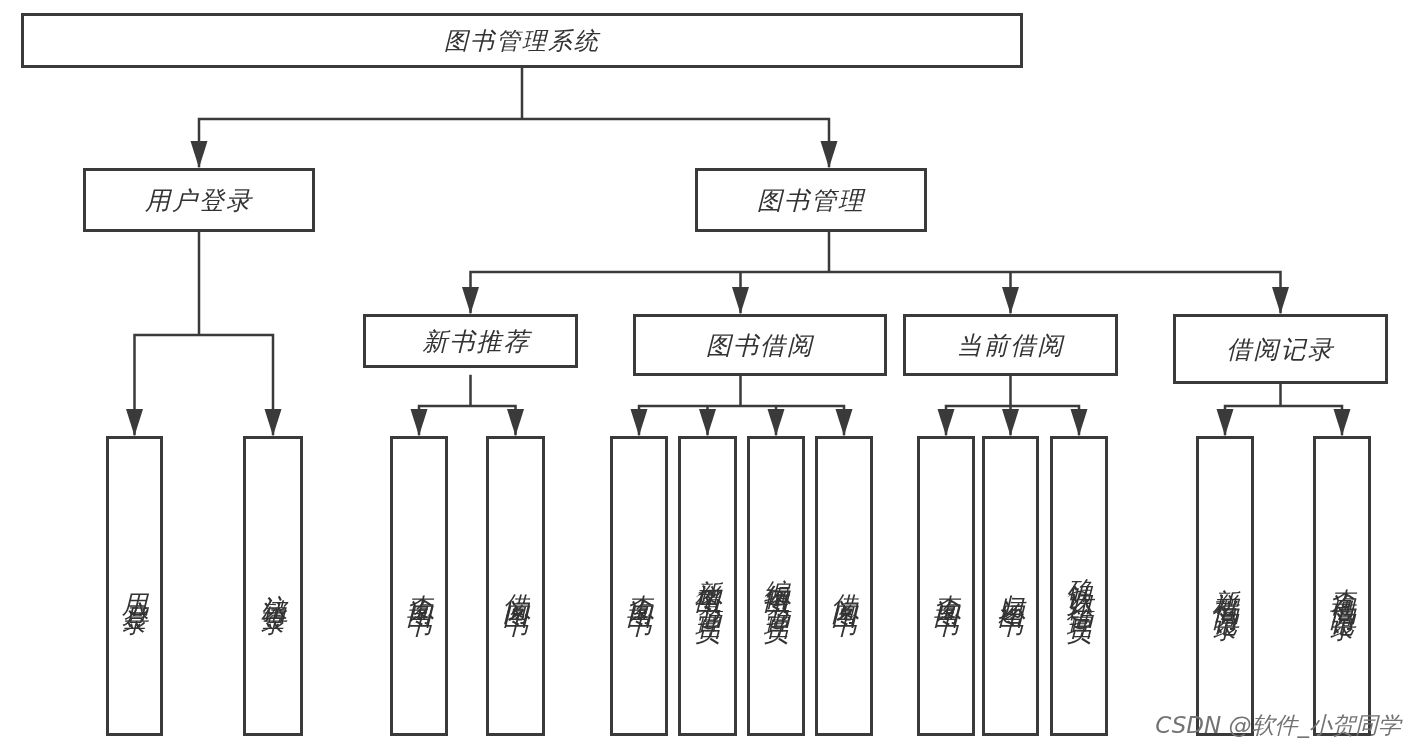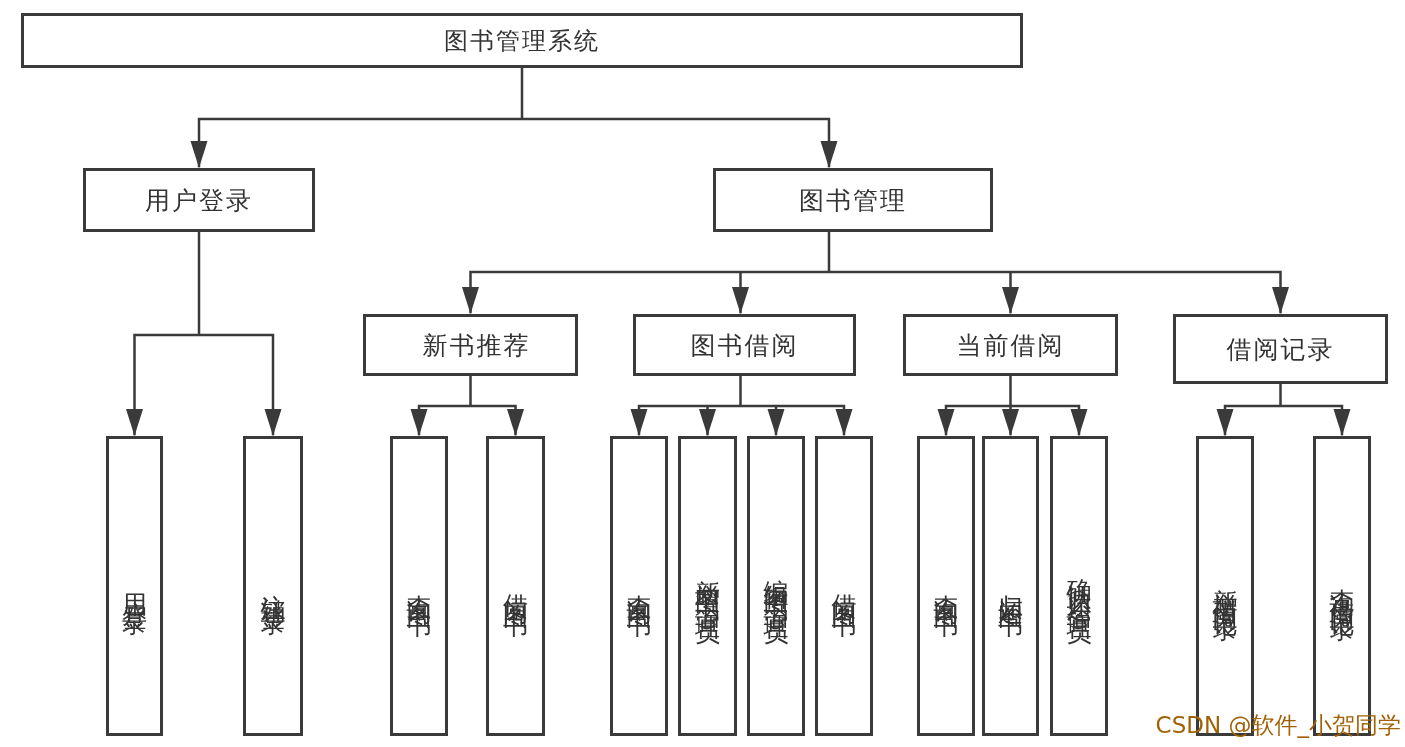--- a/index.html
+++ b/index.html
@@ -3,20 +3,21 @@
 <meta charset="utf-8">
 <style>
   html,body{margin:0;padding:0;background:#ffffff;}
   .canvas{
     position:relative;
     width:1405px;height:747px;
     background:#ffffff;
     font-family:"DejaVu Sans","Liberation Sans",sans-serif;
     color:#333333;
     overflow:hidden;
+    font-style:italic;
   }
   .wires{position:absolute;left:0;top:0;width:1405px;height:747px;}
   .node{
     position:absolute;
     box-sizing:border-box;
     border:3px solid #3a3a3a;
     background:#ffffff;
     display:flex;align-items:center;justify-content:center;
     text-align:center;
     color:#333333;
@@ -26,21 +27,21 @@
   .leaf{
     writing-mode:vertical-lr;
     font-size:25px;
     letter-spacing:6px;
     line-height:1;
   }
   .watermark{
     position:absolute;
     right:4px;bottom:6px;
     font-size:23px;
-    color:#a16207;
+    color:#737373;
     letter-spacing:0px;
     white-space:nowrap;
     z-index:5;
   }
 </style>
 </head>
 <body>
 
 <div class="canvas">
 
@@ -91,28 +92,28 @@
     </g>
   </svg>
 
   <div class="node" style="left:21px;top:13px;width:1002px;height:55px;">
     <span class="root-label">图书管理系统</span>
   </div>
 
   <div class="node" style="left:83px;top:168px;width:232px;height:64px;">
     <span class="h-label">用户登录</span>
   </div>
-  <div class="node" style="left:713px;top:168px;width:280px;height:64px;">
+  <div class="node" style="left:695px;top:168px;width:232px;height:64px;">
     <span class="h-label">图书管理</span>
   </div>
 
-  <div class="node" style="left:363px;top:314px;width:215px;height:62px;padding-left:12px;">
+  <div class="node" style="left:363px;top:314px;width:215px;height:54px;padding-left:12px;">
     <span class="h-label">新书推荐</span>
   </div>
-  <div class="node" style="left:633px;top:314px;width:223px;height:62px;">
+  <div class="node" style="left:633px;top:314px;width:254px;height:62px;">
     <span class="h-label">图书借阅</span>
   </div>
   <div class="node" style="left:903px;top:314px;width:215px;height:62px;justify-content:center;">
     <span class="h-label">当前借阅</span>
   </div>
   <div class="node" style="left:1173px;top:314px;width:215px;height:70px;">
     <span class="h-label">借阅记录</span>
   </div>
 
   <div class="node leaf" style="left:106px;top:436px;width:57px;height:300px;">用户登录</div>

